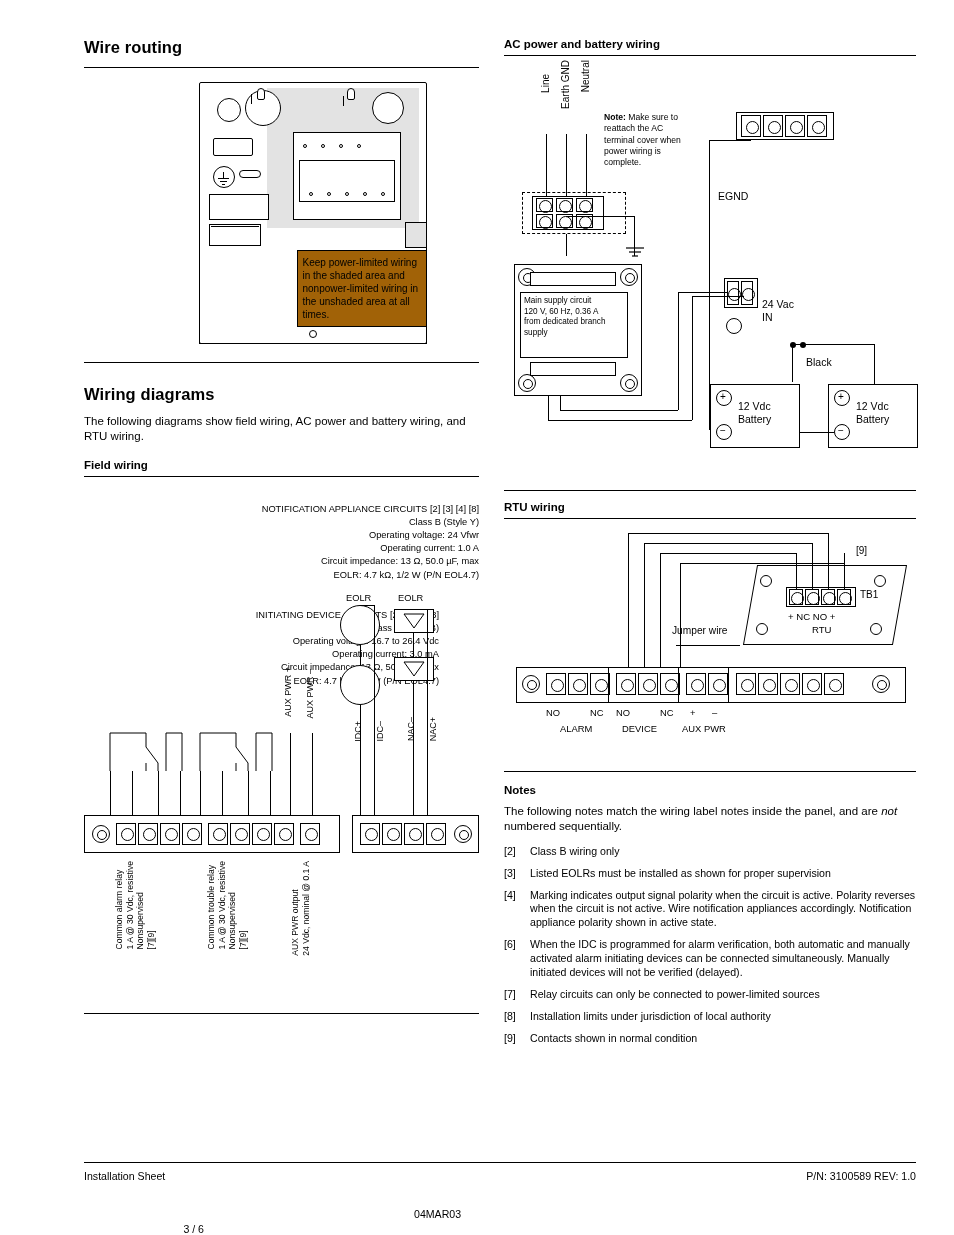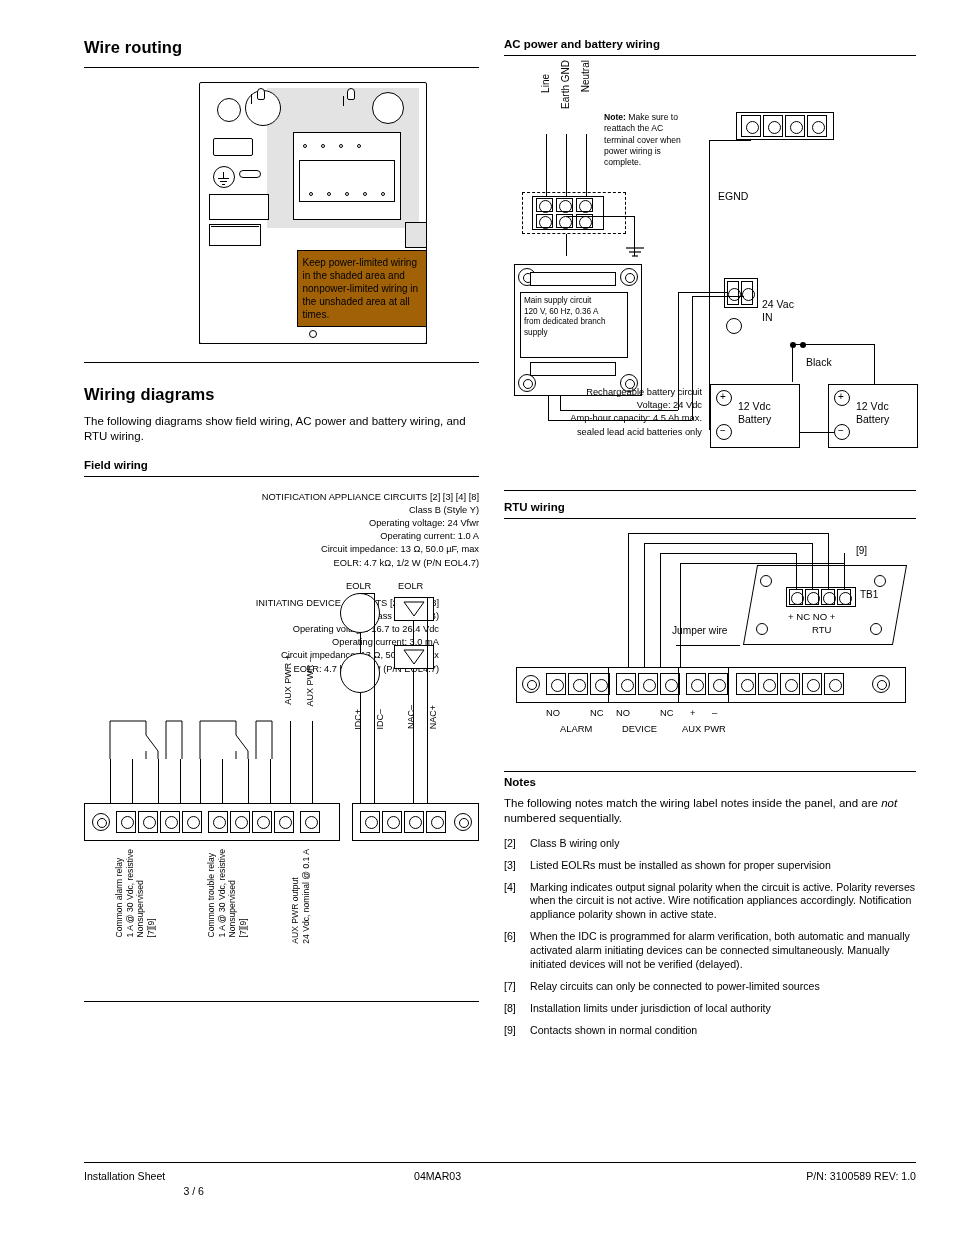--- a/index.html
+++ b/index.html
@@ -62,21 +62,21 @@
     position:absolute; left:180px; top:168px; width:130px;
     border:1px solid #000; background:#a16207; padding:5px 5px;
     font-size:10px; line-height:1.3;
   }
   .panel-base {
     position:absolute; left:82px; top:254px; width:228px; height:8px;
     border-left:1.6px solid #000; border-right:1.6px solid #000; border-bottom:1.6px solid #000;
   }
 
   
-  .fw-fig { position:relative; width:395px; height:510px; margin-top:8px; }
+  .fw-fig { position:relative; width:395px; height:510px; margin-top:20px; }
   .fw-text { position:absolute; text-align:right; font-size:9.3px; line-height:1.42; }
   .term-strip {
     position:absolute; border:1.4px solid #000; background:#fff;
   }
   .tsq {
     position:absolute; width:20px; height:22px; border:1px solid #000; background:#fff;
   }
   .tsq::after{
     content:""; position:absolute; left:50%; top:50%;
     width:11px; height:11px; margin:-5.5px 0 0 -5.5px;
@@ -108,21 +108,21 @@
   .notes-list { margin-top:10px; }
   .note-row { display:flex; font-size:10.6px; line-height:1.32; margin-bottom:8px; }
   .note-num { width:26px; flex:0 0 26px; }
   .note-txt { flex:1; }
 
   
   .footer { position:absolute; left:84px; top:1162px; width:832px; }
   .footer .frule { border-top:1px solid #000; margin-bottom:6px; }
   .frow { display:flex; font-size:10.6px; line-height:1.45; }
   .f1 { width:330px; }
-  .f2 { width:230px; text-align:left; }
+  .f2 { width:230px; text-align:left;margin-top:38px; }
   .f3 { flex:1; text-align:right; }
 </style>
 </head>
 <body>
 
 <div class="page">
 
   <div class="col-left">
 
     <h1>Wire routing</h1>
@@ -399,24 +399,20 @@
 
       <div class="circ" style="left:330px; top:334px; width:16px; height:16px;"></div>
       <div style="position:absolute; left:334px; top:335px; font-size:10px;">+</div>
       <div class="circ" style="left:330px; top:368px; width:16px; height:16px;"></div>
       <div style="position:absolute; left:334px; top:369px; font-size:10px;">−</div>
       <div style="position:absolute; left:352px; top:344px; font-size:10.5px; line-height:1.25; white-space:pre-line;">12 Vdc
 Battery</div>
 
       <div class="ln" style="left:296px; top:376px; width:34px; height:1.2px;"></div>
 
-      <div style="position:absolute; left:12px; top:330px; width:186px; font-size:9.3px; line-height:1.42; text-align:right; white-space:pre-line;">Rechargeable battery circuit
-Voltage: 24 Vdc
-Amp-hour capacity: 4.5 Ah max.
-sealed lead acid batteries only</div>
     </div>
 
     <div class="rule-thin" style="margin-top:4px;"></div>
 
     <div class="sec-head" style="margin-top:10px;">RTU wiring</div>
     <div class="rule-thin"></div>
 
     <div class="rtu-fig">
 
       <div style="position:absolute; left:246px; top:46px; width:150px; height:80px; border:1.2px solid #000; transform: skewX(-10deg);"></div>
@@ -479,21 +475,21 @@
       <div style="position:absolute; left:156px; top:188px; font-size:9.4px;">NC</div>
       <div style="position:absolute; left:186px; top:188px; font-size:9.4px;">+</div>
       <div style="position:absolute; left:208px; top:188px; font-size:9.4px;">–</div>
       <div style="position:absolute; left:56px; top:204px; font-size:9.4px;">ALARM</div>
       <div style="position:absolute; left:118px; top:204px; font-size:9.4px;">DEVICE</div>
       <div style="position:absolute; left:178px; top:204px; font-size:9.4px;">AUX PWR</div>
     </div>
 
     <div class="rule-thin" style="margin-top:4px;"></div>
 
-    <div class="sec-head" style="margin-top:4px;">Notes</div>
+    <div class="sec-head" style="margin-top:12px;">Notes</div>
 
     <p class="body" style="margin-top:8px; margin-bottom:10px;"><span>The following notes match the wiring label notes inside the panel, and are </span><span style="font-style:italic;">not</span><span> numbered sequentially.</span></p>
 
     <div class="notes-list">
       <div class="note-row">
         <div class="note-num">[2]</div>
         <div class="note-txt">Class B wiring only</div>
       </div>
       <div class="note-row">
         <div class="note-num">[3]</div>

